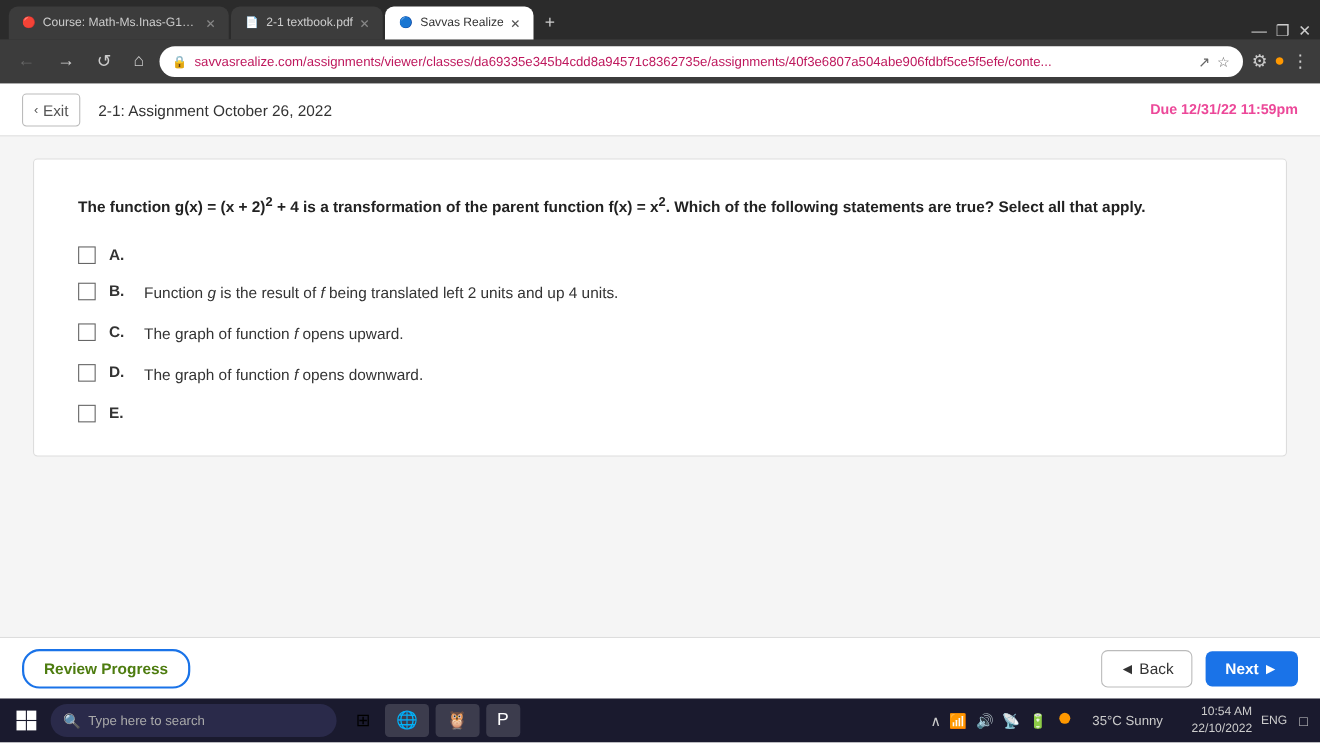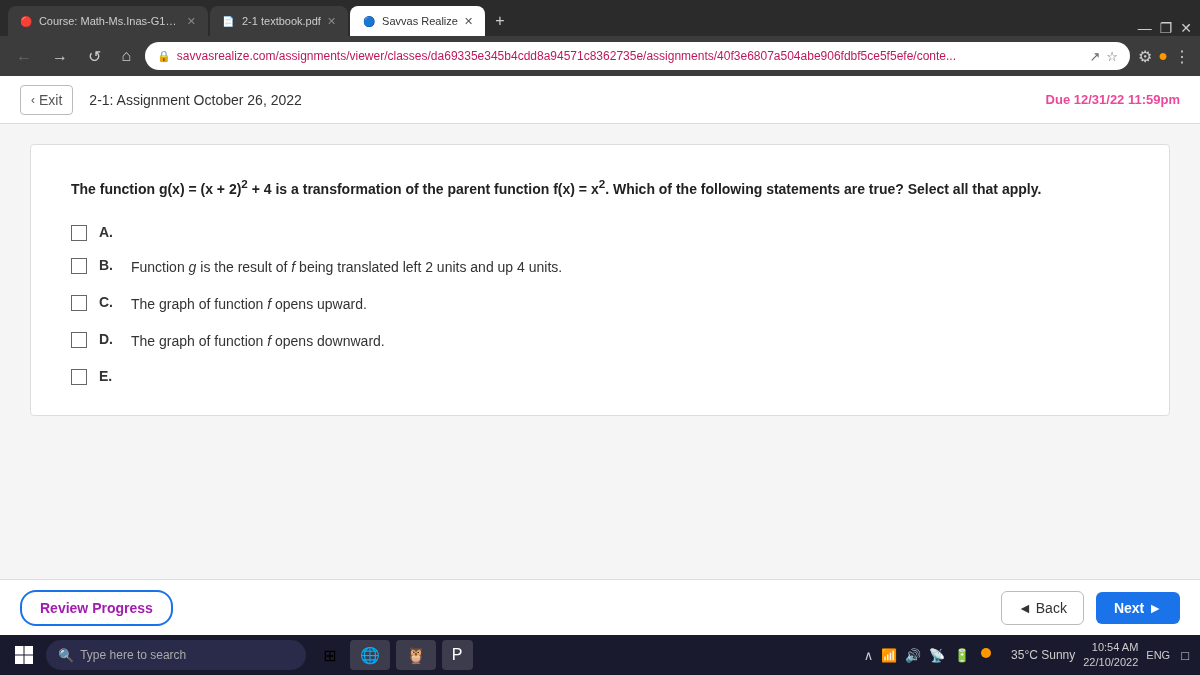--- a/index.html
+++ b/index.html
@@ -42,21 +42,21 @@
     .question-text { font-size: 14px; color: #222; line-height: 1.6; margin-bottom: 24px; font-weight: bold; }
     .choices { display: flex; flex-direction: column; gap: 16px; }
     .choice-row { display: flex; align-items: flex-start; gap: 12px; font-size: 14px; color: #333; }
     .choice-checkbox { width: 16px; height: 16px; border: 1.5px solid #666; background: #fff; flex-shrink: 0; margin-top: 1px; cursor: pointer; }
     .choice-label { font-weight: 600; min-width: 20px; }
     .choice-text { line-height: 1.5; }
     .choice-text em { font-style: italic; }
 
     
     .bottom-bar { display: flex; align-items: center; padding: 10px 20px; background: #fff; border-top: 1px solid #ddd; height: 56px; gap: 12px; }
-    .review-progress-btn { padding: 8px 18px; border: 2px solid #1a73e8; border-radius: 16px; background: #fff; color: #a21caf; font-size: 14px; font-weight: 600; cursor: pointer; }
+    .review-progress-btn { padding: 8px 18px; border: 2px solid #1a73e8; border-radius: 16px; background: #fff; color: #4d7c0f; font-size: 14px; font-weight: 600; cursor: pointer; }
     .spacer { flex: 1; }
     .question-nav { display: flex; align-items: center; gap: 8px; font-size: 14px; color: #333; }
     .question-number-box { border: 1px solid #bbb; padding: 4px 10px; border-radius: 4px; font-size: 14px; font-weight: 600; min-width: 36px; text-align: center; }
     .back-btn { display: flex; align-items: center; gap: 4px; padding: 8px 16px; background: #fff; border: 1px solid #bbb; border-radius: 6px; color: #333; font-size: 14px; cursor: pointer; }
     .next-btn { display: flex; align-items: center; gap: 4px; padding: 8px 18px; background: #1a73e8; border: none; border-radius: 6px; color: #fff; font-size: 14px; font-weight: 600; cursor: pointer; }
 
     
     .taskbar { height: 40px; background: #1a1a2e; display: flex; align-items: center; padding: 0 8px; gap: 6px; flex-shrink: 0; }
     .taskbar-start { width: 32px; height: 32px; background: none; border: none; cursor: pointer; display: flex; align-items: center; justify-content: center; }
     .taskbar-start svg { width: 20px; height: 20px; }
@@ -64,21 +64,21 @@
     .search-icon { color: #aaa; font-size: 13px; }
     .search-text { color: #aaa; font-size: 12px; }
     .taskbar-icons { display: flex; align-items: center; gap: 4px; margin-left: 4px; }
     .taskbar-icon { width: 28px; height: 28px; display: flex; align-items: center; justify-content: center; font-size: 16px; cursor: pointer; border-radius: 4px; }
     .taskbar-spacer { flex: 1; }
     .system-tray { display: flex; align-items: center; gap: 8px; }
     .tray-icons { display: flex; align-items: center; gap: 2px; }
     .tray-icon { color: #ccc; font-size: 13px; cursor: pointer; padding: 0 3px; }
     .weather-info { color: #ccc; font-size: 12px; display: flex; align-items: flex-start; gap: 20px; }
     .weather-dot { width: 10px; height: 10px; background: #ff9800; border-radius: 50%; }
-    .time-display { color: #ccc; font-size: 11px; text-align: right; line-height: 1.4; }
+    .time-display { color: #ccc; font-size: 11px; text-align: right; line-height: 1.4; margin-left: 18px; }
     .lang-indicator { color: #ccc; font-size: 11px; }
     .taskbar-app { height: 30px; padding: 0 10px; background: rgba(255,255,255,0.15); border-radius: 4px; display: flex; align-items: center; gap: 6px; cursor: pointer; }
     .taskbar-app span { color: #fff; font-size: 11px; }
   </style>
 </head>
 <body>
 
 <div class="browser-chrome">
   <div class="tab-bar">
 

